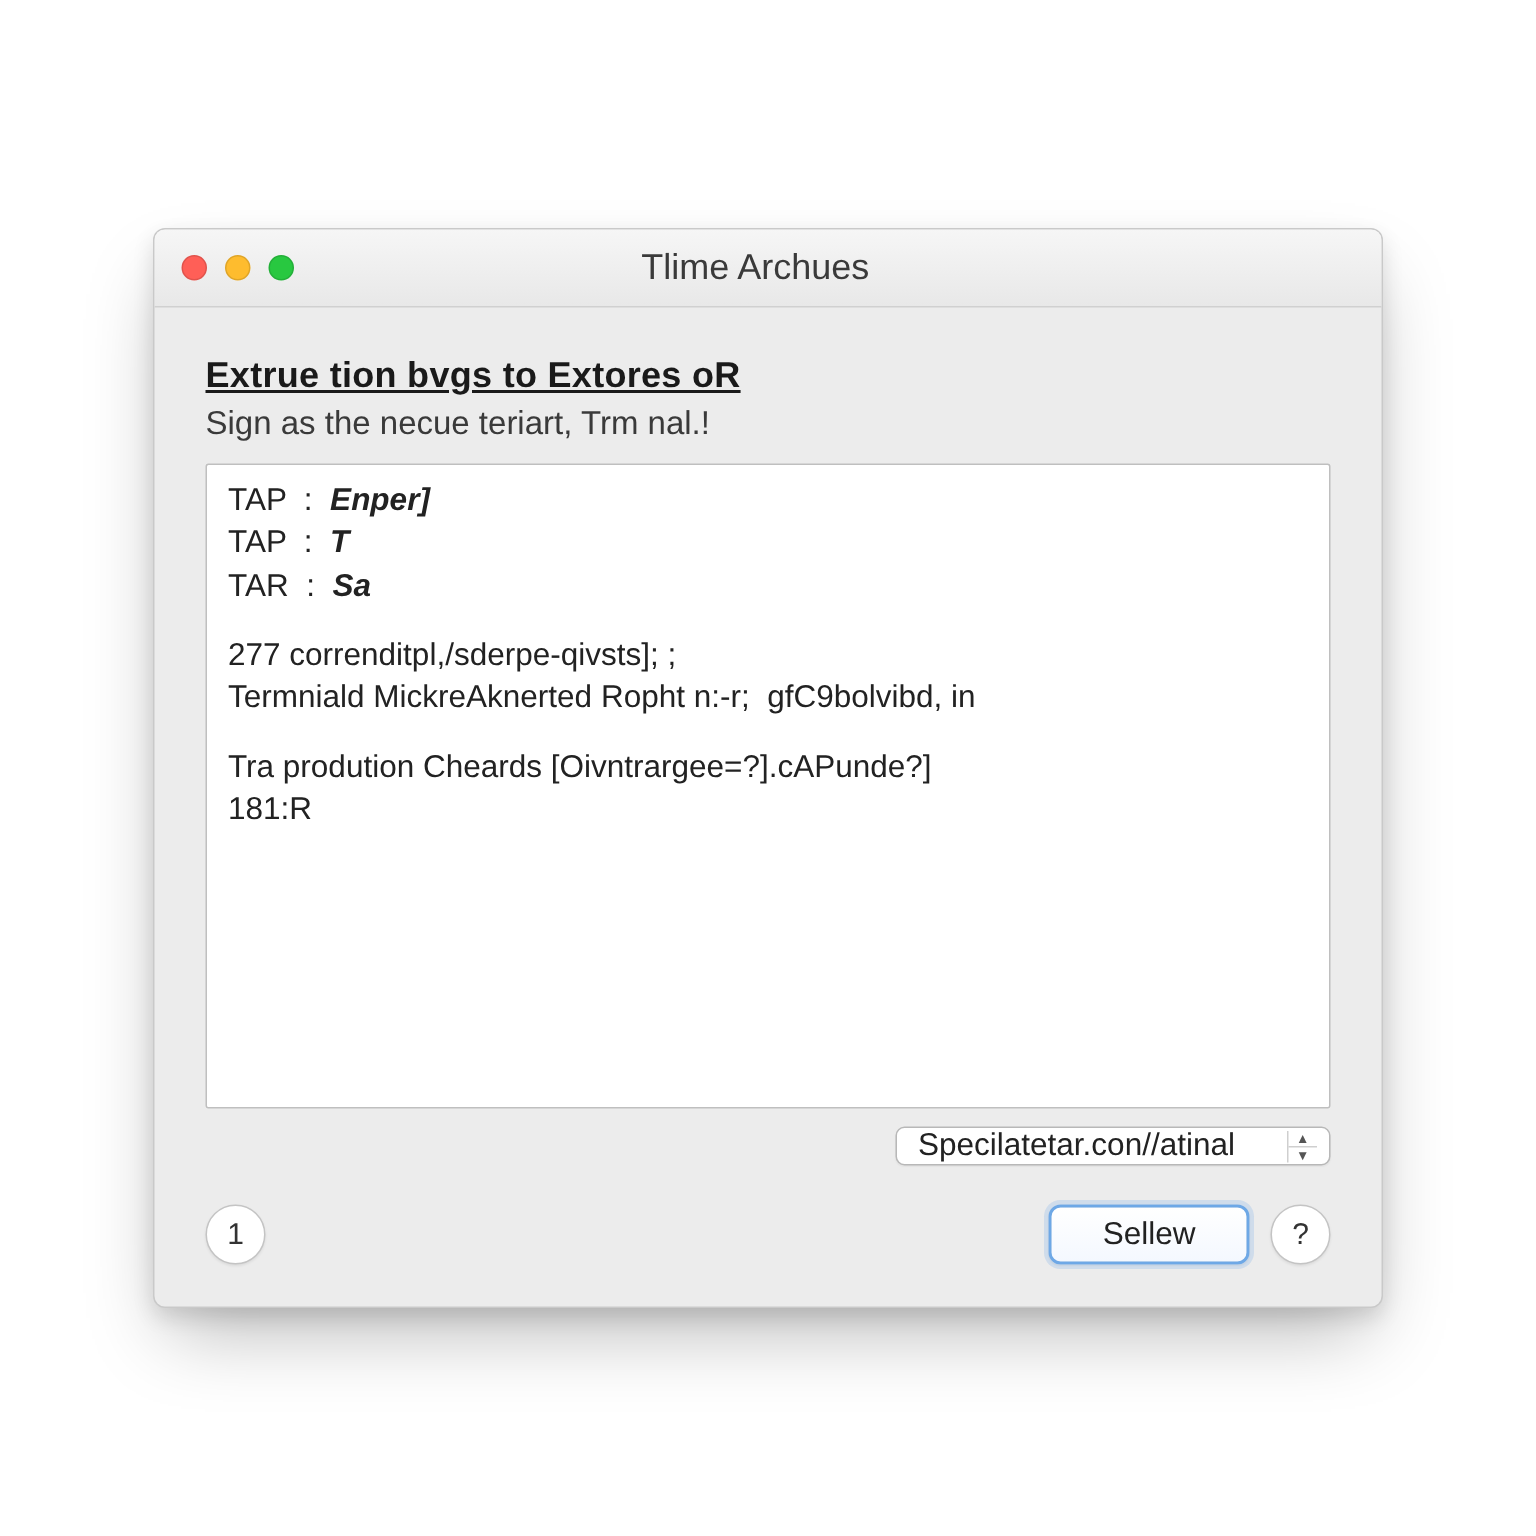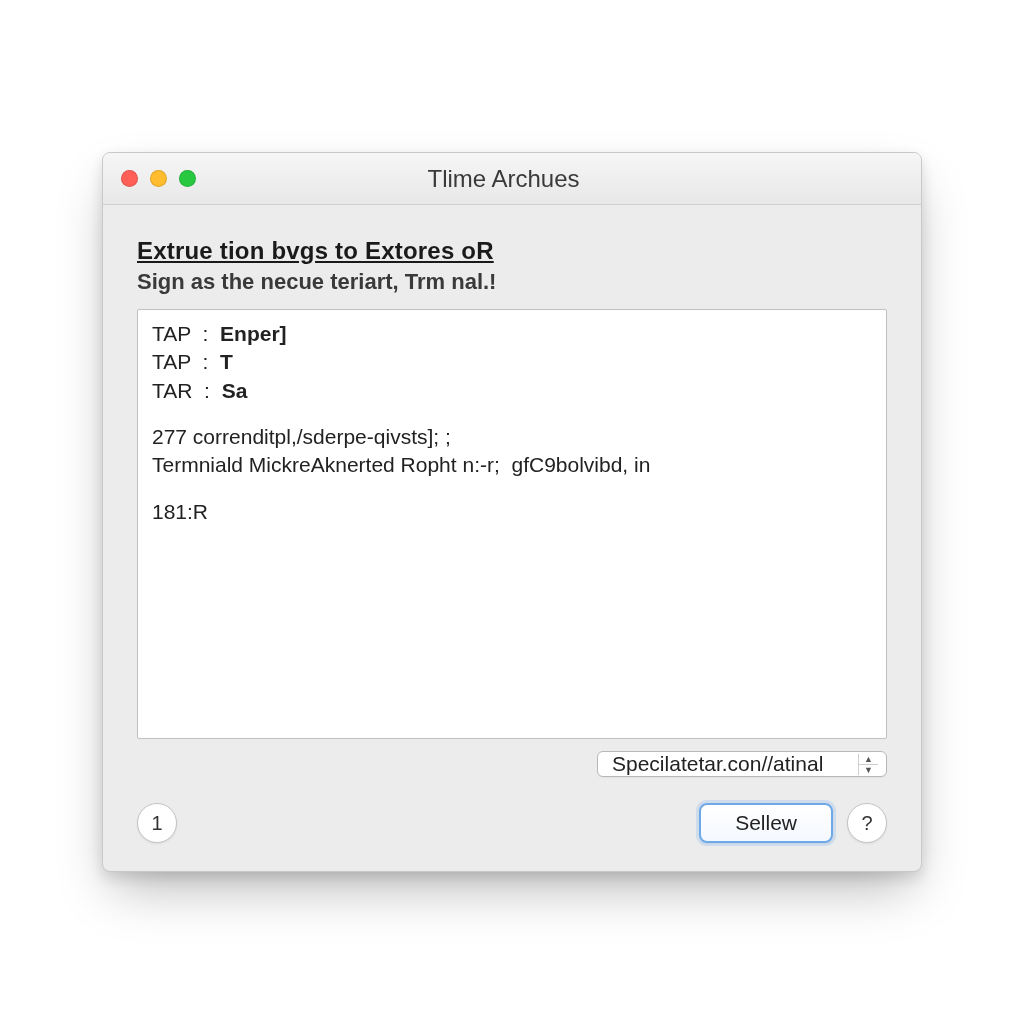--- a/index.html
+++ b/index.html
@@ -55,36 +55,35 @@
     font-weight: 700;
     color: #1a1a1a;
     margin: 0 0 4px 0;
     letter-spacing: 0.2px;
     text-decoration: underline;
   }
   .subheading {
     font-size: 22px;
     color: #3a3a3a;
     margin: 0 0 14px 0;
-    font-weight: bold;
   }
   .textbox {
     background: #ffffff;
     border: 1px solid #bfbfbf;
     border-radius: 2px;
     padding: 10px 14px 10px 14px;
     height: 430px;
     font-family: "Helvetica Neue", Helvetica, Arial, sans-serif;
     font-size: 21px;
     line-height: 1.35;
     color: #222;
     overflow: hidden;
   }
   .textbox .row { white-space: pre; }
-  .textbox .bold { font-weight: 700; }
+  .textbox .bold { font-weight: 700; font-style: italic; }
   .textbox .spacer { height: 18px; }
   .controls-row {
     display: flex;
     justify-content: flex-end;
     margin-top: 16px;
   }
   .select-wrap {
     display: flex; align-items: flex-end;
     height: 22px;
   }
@@ -163,20 +162,21 @@
       <div class="subheading">Sign as the necue teriart, Trm nal.!</div>
 
       <div class="textbox">
         <div class="row"><span>TAP  :  </span><span class="bold">Enper]</span></div>
         <div class="row"><span>TAP  :  </span><span class="bold">T</span></div>
         <div class="row"><span>TAR  :  </span><span class="bold">Sa</span></div>
         <div class="spacer"></div>
         <div class="row">277 correnditpl,/sderpe-qivsts]; ;</div>
         <div class="row">Termniald MickreAknerted Ropht n:-r;  gfC9bolvibd, in</div>
         <div class="spacer"></div>
+        <div class="row">Tra prodution Cheards [Oivntrargee=?].cAPunde?]</div>
         <div class="row">181:R</div>
       </div>
 
       <div class="controls-row">
         <div class="select-wrap">
           <div class="select">
             <span class="label">Specilatetar.con//atinal</span>
             <div class="stepper">
               <div class="arrow">▲</div>
               <div class="arrow">▼</div>

